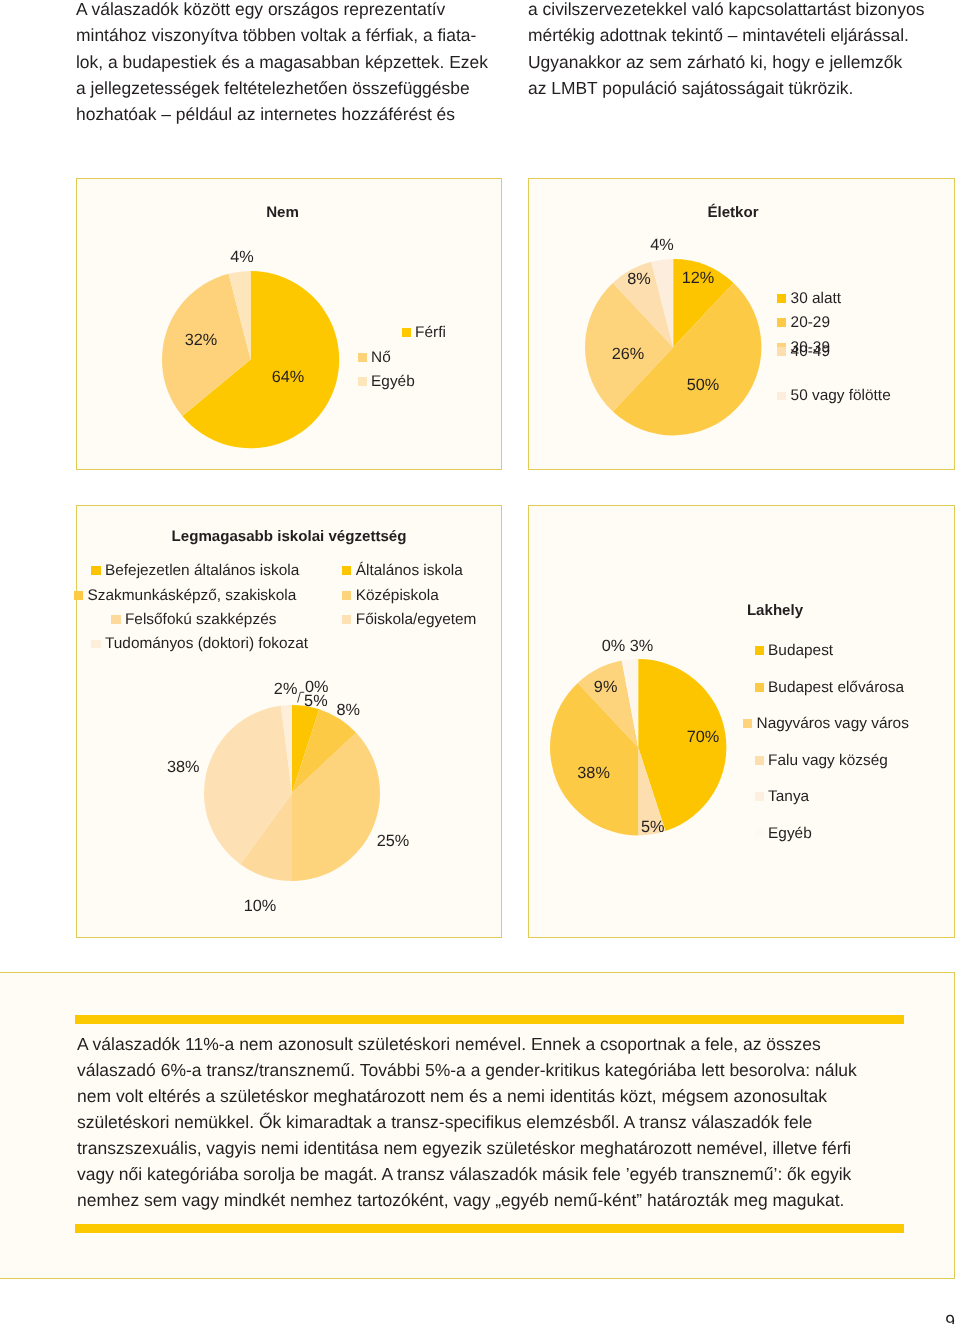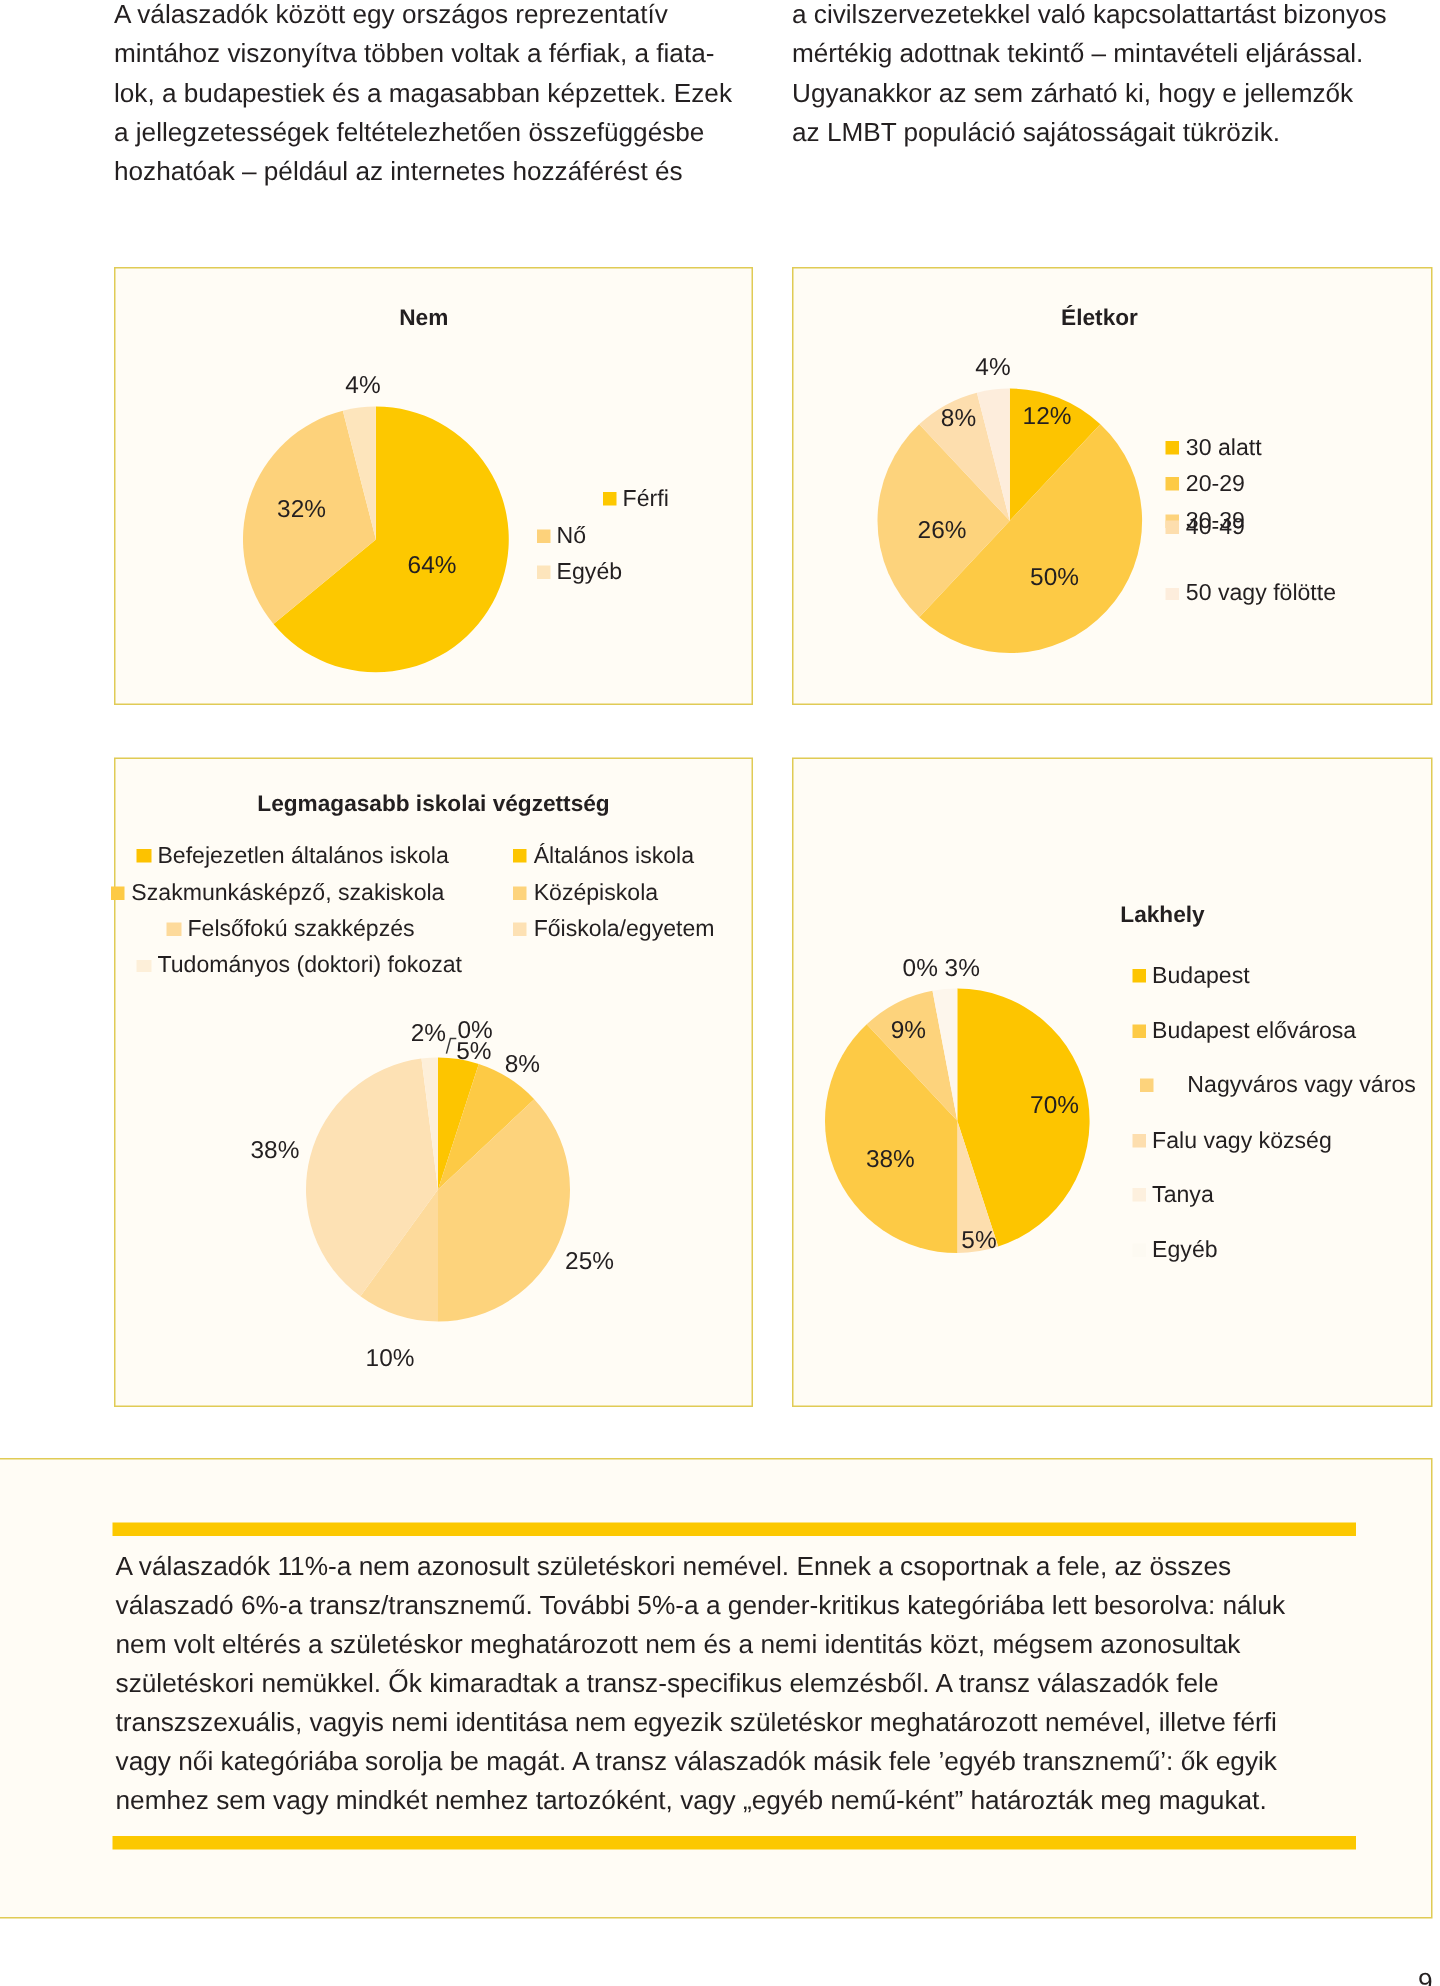--- a/index.html
+++ b/index.html
@@ -179,21 +179,21 @@
       <div class="pielabel" style="left: 641.5px; top: 645.6px;">3%</div>
       <div class="pielabel" style="left: 613.5px; top: 645.6px;">0%</div>
       <div class="litem" style="left: 754.5px; top: 643.2px;">
         <span class="lsw" style="background: rgb(253, 197, 0);"></span>
         <span class="ltext">Budapest</span>
       </div>
       <div class="litem" style="left: 754.5px; top: 679.7px;">
         <span class="lsw" style="background: rgb(253, 202, 69);"></span>
         <span class="ltext">Budapest elővárosa</span>
       </div>
-      <div class="litem" style="left: 760px; top: 716.2px; gap: 18px;">
+      <div class="litem" style="left: 743px; top: 716.2px;">
         <span class="lsw" style="background: rgb(253, 211, 124);"></span>
         <span class="ltext">Nagyváros vagy város</span>
       </div>
       <div class="litem" style="left: 754.5px; top: 752.7px;">
         <span class="lsw" style="background: rgb(253, 222, 174);"></span>
         <span class="ltext">Falu vagy község</span>
       </div>
       <div class="litem" style="left: 754.5px; top: 789.2px;">
         <span class="lsw" style="background: rgb(253, 240, 222);"></span>
         <span class="ltext">Tanya</span>

